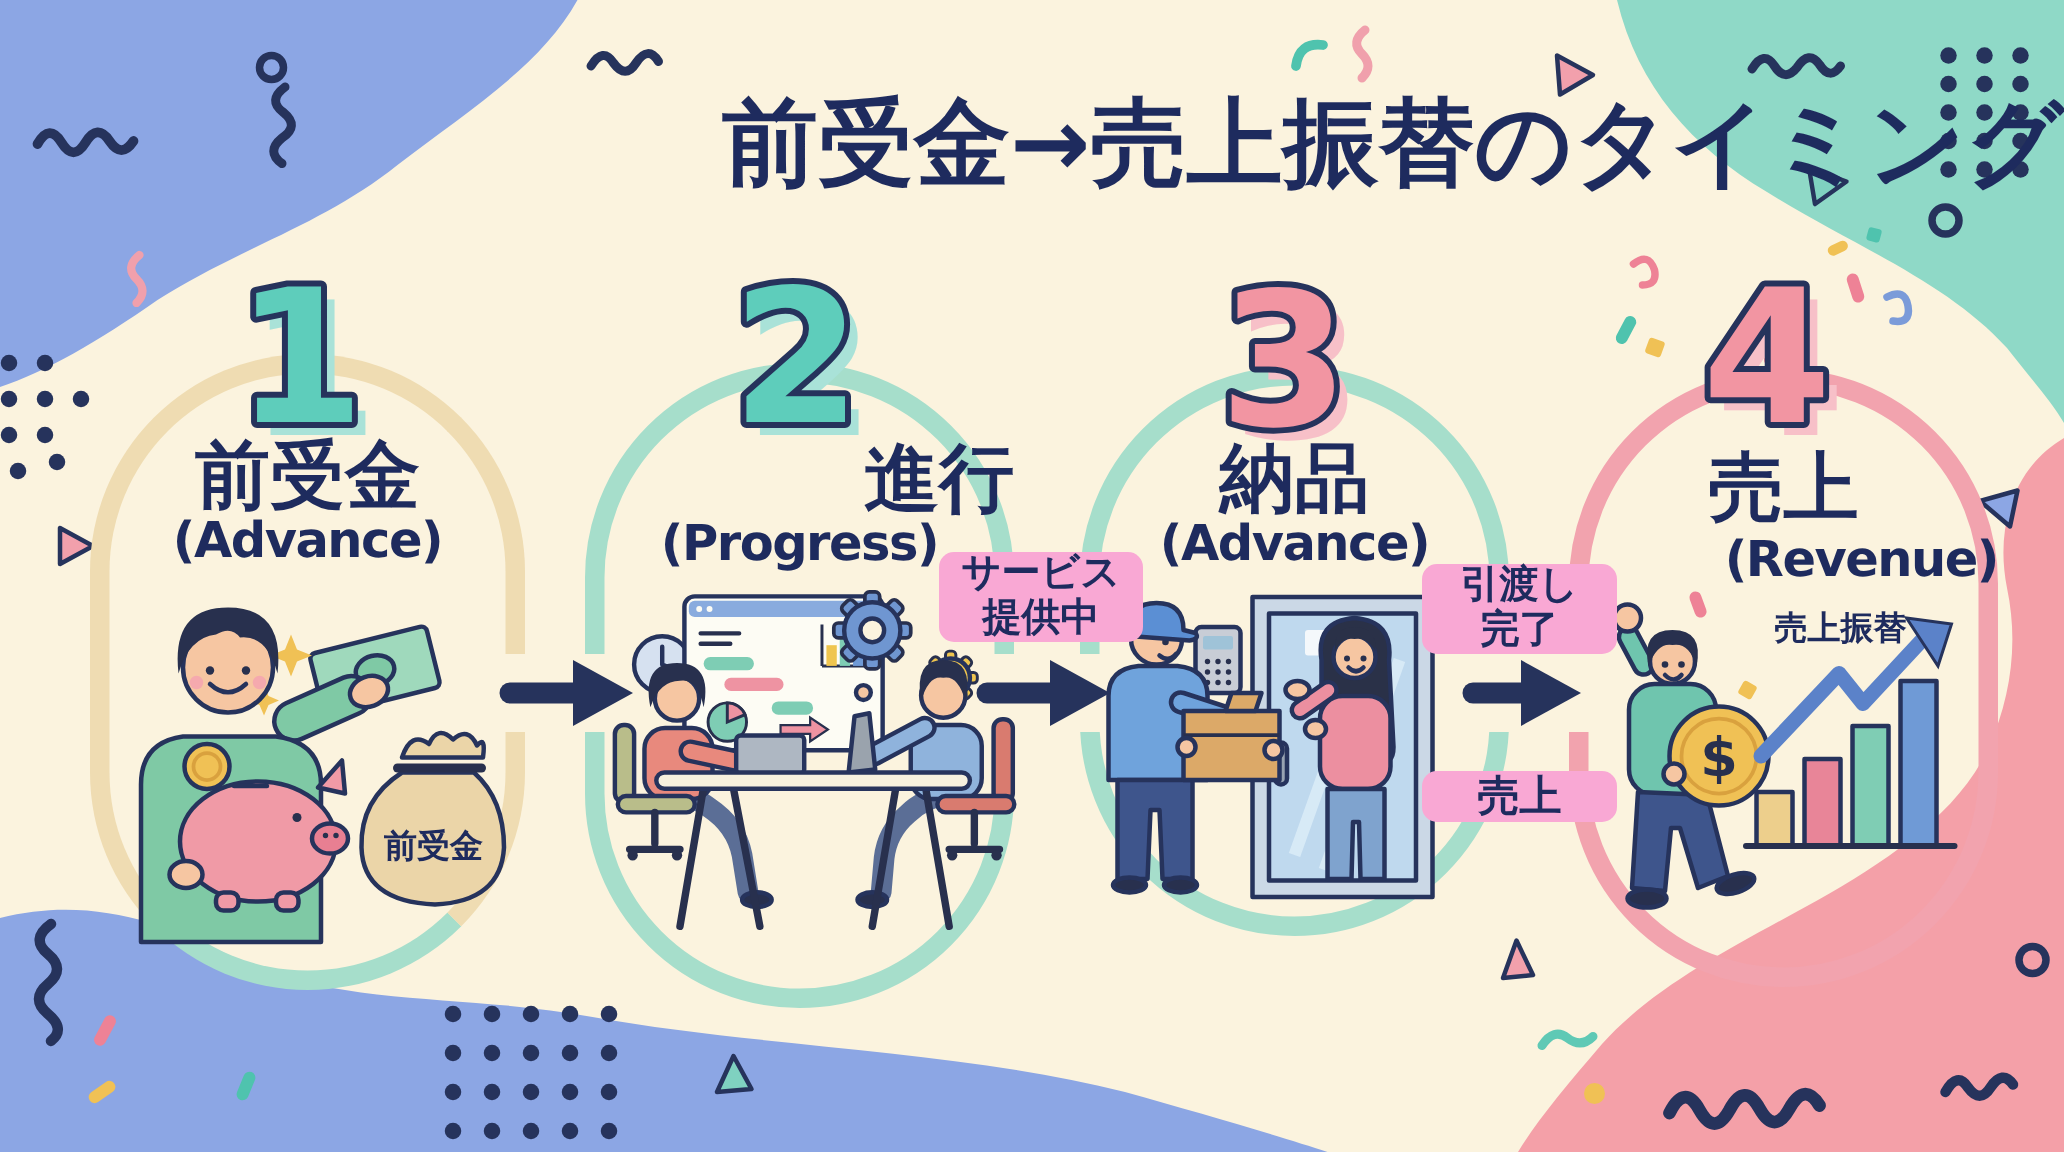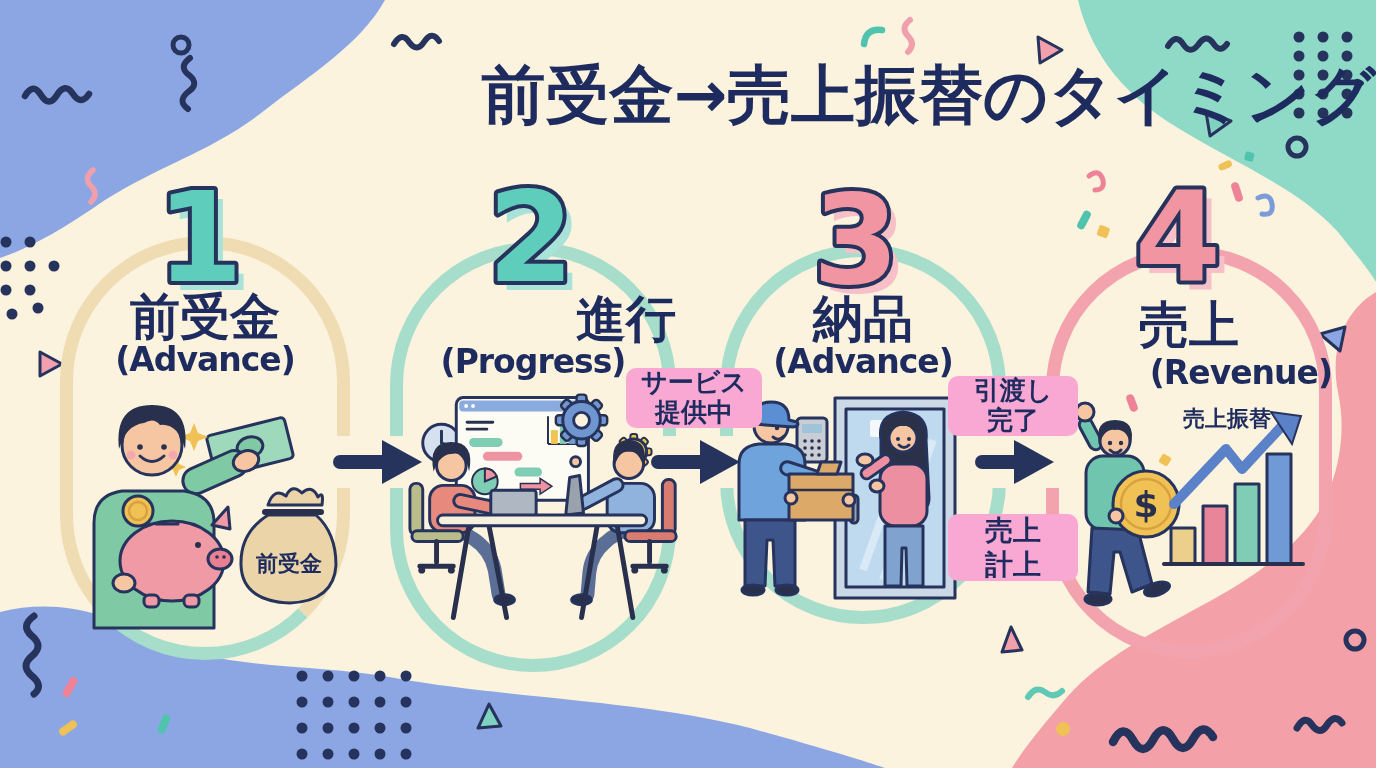--- a/index.html
+++ b/index.html
@@ -179,21 +179,20 @@
   <div class="alabel lab-top" style="left:626px;width:136px;top:368px;">
     <div>サービス</div>
     <div>提供中</div>
   </div>
   <div class="alabel lab-top" style="left:948px;width:130px;top:376px;">
     <div>引渡し</div>
     <div>完了</div>
   </div>
   <div class="alabel lab-bot" style="left:948px;width:130px;top:514px;">
     <div>売上</div>
-    <div>計上</div>
   </div>
 
   <div class="rtlabel" style="left:1160px;width:134px;top:404px;">売上振替</div>
 
   <svg class="illu" style="left:72px;top:393px;width:300px;height:235px;" viewBox="0 0 300 235">
     <g transform="rotate(-14 178 54)">
       <rect class="o" x="138" y="33" width="80" height="42" rx="4" fill="#9FD9BC"></rect>
       <ellipse class="o" cx="178" cy="54" rx="13" ry="10" fill="#7FC9A5" stroke-width="2.5"></ellipse>
     </g>
     <path d="M122,30 L126,40 L136,44 L126,48 L122,58 L118,48 L108,44 L118,40 Z" fill="#F0C155"></path>

